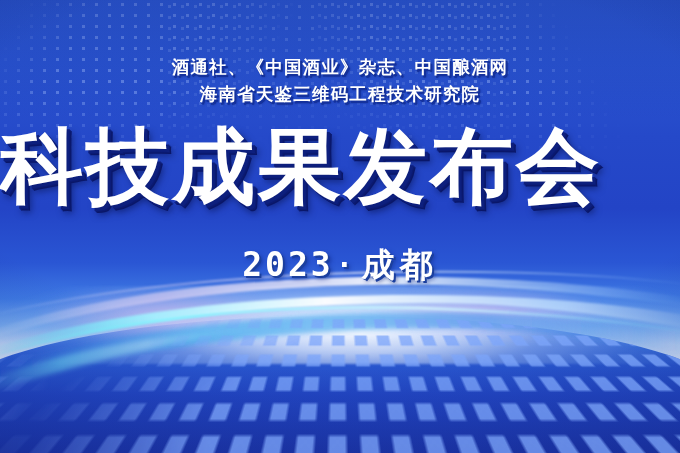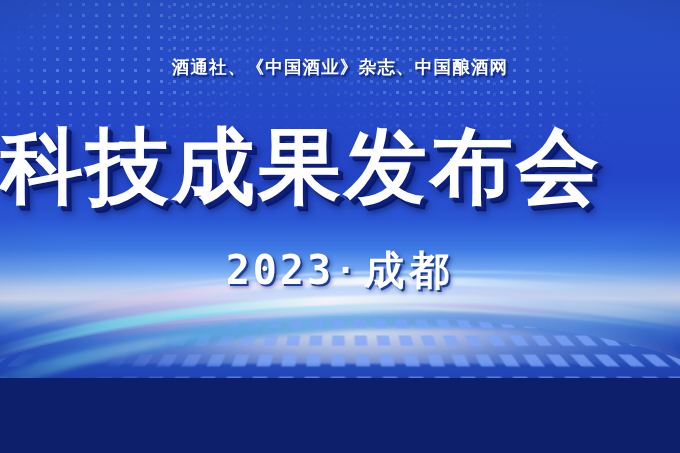--- a/index.html
+++ b/index.html
@@ -2,21 +2,21 @@
 <html lang="zh"><head>
 <meta charset="utf-8">
 <title>科技成果发布会</title>
 <style>
   html,body{margin:0;padding:0;background:#0d1f6b;}
   *{box-sizing:border-box;}
 
   #poster{
     position:relative;
     width:680px;
-    height:378px;
+    height:453px;
     overflow:hidden;
     font-family:"Liberation Sans","DejaVu Sans",sans-serif;
     background:
       radial-gradient(150% 90% at 50% 0%, #3566d8 0%, #2b55cf 26%, #2349c8 45%, #1d3cbf 62%, #1a35b8 100%);
   }
 
   
   .layer{position:absolute;left:0;top:0;width:100%;height:100%;pointer-events:none;}
 
   .base-grad{
@@ -173,21 +173,21 @@
       4px 4px 0 #0b1a72,
       5px 5px 0 #0a1769,
       6px 7px 7px rgba(5,14,70,.55);
   }
 
   .sub-line{
     position:absolute;
     top:243px;left:0;width:100%;
     text-align:center;
     color:#ffffff;
-    font-size:40px;
+    font-size:33px;
     font-weight:bold;
     letter-spacing:5px;
     white-space:nowrap;
     text-shadow:
       2px 2px 0 #1b3f9e,
       3px 3px 4px rgba(10,30,120,.50);
   }
   .sub-line .year{font-family:"DejaVu Sans Mono","Liberation Mono",monospace;letter-spacing:3px;}
   .sub-line .dot{padding:0 6px;}
 </style>
@@ -254,20 +254,21 @@
       <path d="M-20,126 C60,96 150,78 250,74 C170,86 70,110 -20,140 Z" fill="url(#rg4)" opacity=".55" filter="url(#sb2)"></path>
     </svg>
   </div>
 
   <div class="layer vignette"></div>
 
   <div class="content">
 
     <div class="org-lines">
       <span class="org-line">酒通社、《中国酒业》杂志、中国酿酒网</span>
+      <span class="org-line">海南省天鉴三维码工程技术研究院</span>
     </div>
 
     <div class="main-title">科技成果发布会</div>
 
     <div class="sub-line">
       <span class="year">2023</span><span class="dot">·</span><span>成都</span>
     </div>
 
   </div>
 </div>

